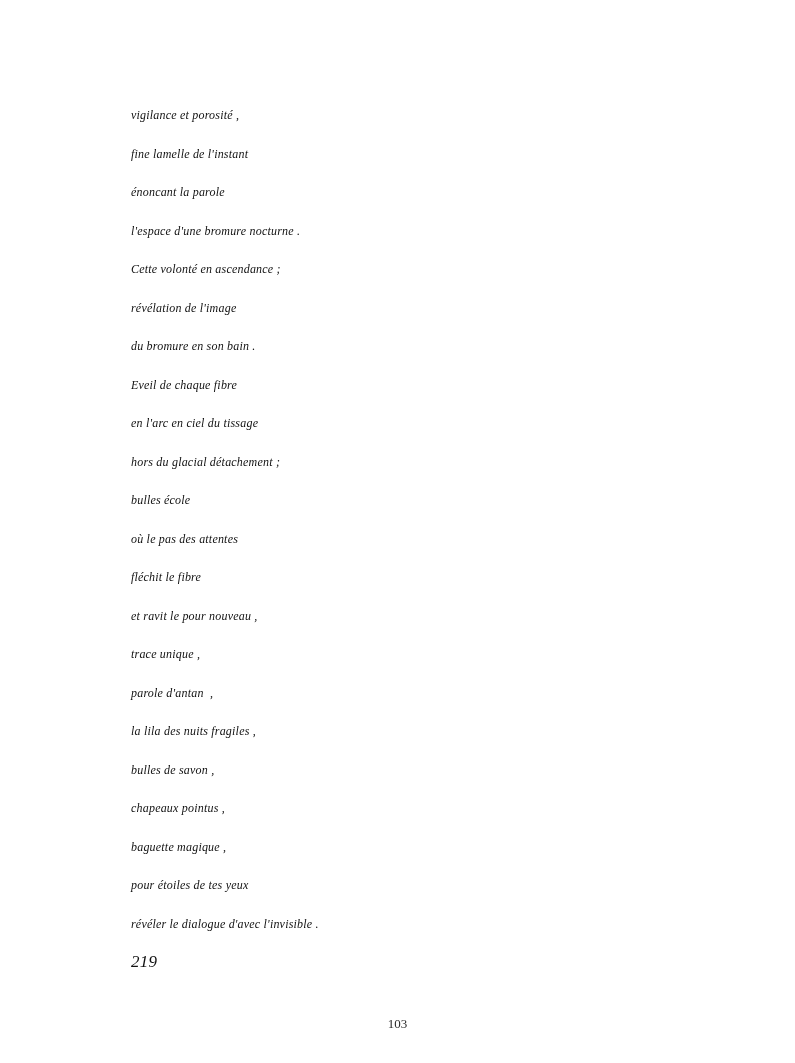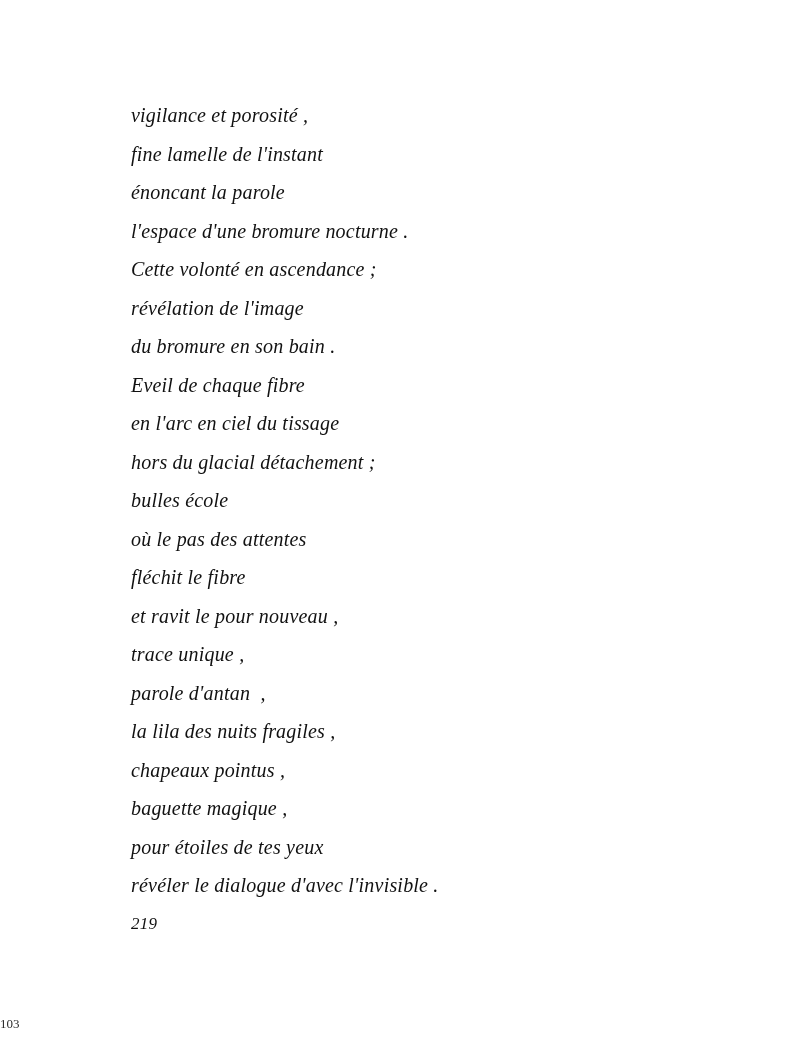--- a/index.html
+++ b/index.html
@@ -24,35 +24,35 @@
     background: #ffffff;
   }
   .poem {
     position: absolute;
     left: 131px;
     top: 96px;
     width: 560px;
   }
   .poem-line {
     font-style: italic;
-    font-size: 20px;
+    font-size: 12px;
     line-height: 38.5px;
     letter-spacing: 0.2px;
     color: #111111;
     white-space: pre;
   }
   .poem-line.number {
     font-size: 17px;
   }
   .page-number {
     position: absolute;
     left: 0;
     right: 0;
     top: 1016px;
-    text-align: left;
+    text-align: center;
     font-size: 13px;
     color: #2b2b2b;
     font-family: "Liberation Serif", serif;
   }
 </style>
 </head>
 <body>
 
 <div class="page">
 
@@ -67,20 +67,21 @@
     <div class="poem-line">Eveil de chaque fibre</div>
     <div class="poem-line">en l'arc en ciel du tissage</div>
     <div class="poem-line">hors du glacial détachement ;</div>
     <div class="poem-line">bulles école</div>
     <div class="poem-line">où le pas des attentes</div>
     <div class="poem-line">fléchit le fibre</div>
     <div class="poem-line">et ravit le pour nouveau ,</div>
     <div class="poem-line">trace unique ,</div>
     <div class="poem-line">parole d'antan  ,</div>
     <div class="poem-line">la lila des nuits fragiles ,</div>
+    <div class="poem-line">bulles de savon ,</div>
     <div class="poem-line">chapeaux pointus ,</div>
     <div class="poem-line">baguette magique ,</div>
     <div class="poem-line">pour étoiles de tes yeux</div>
     <div class="poem-line">révéler le dialogue d'avec l'invisible .</div>
     <div class="poem-line number">219</div>
   </div>
 
   <div class="page-number">103</div>
 
 </div>

